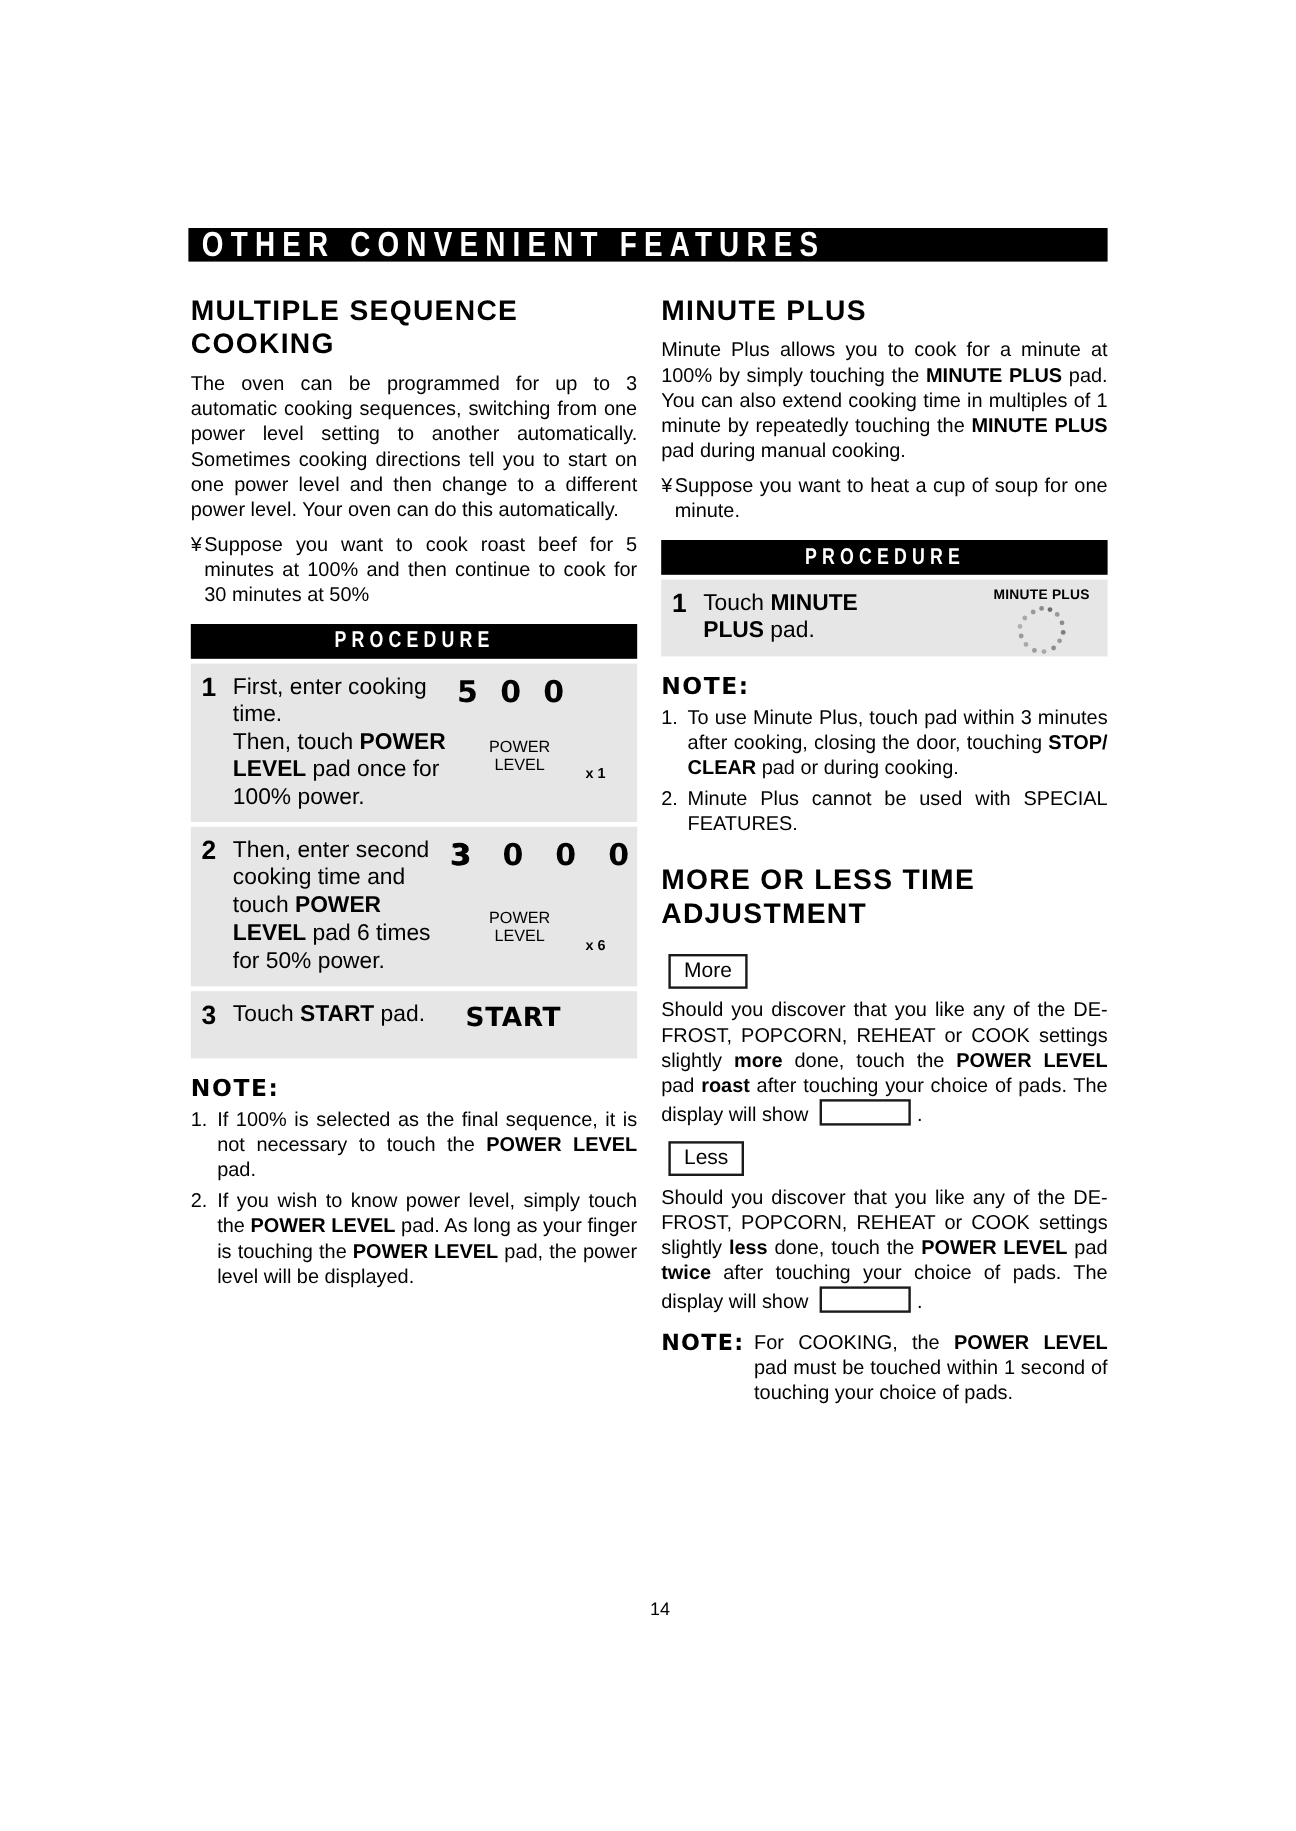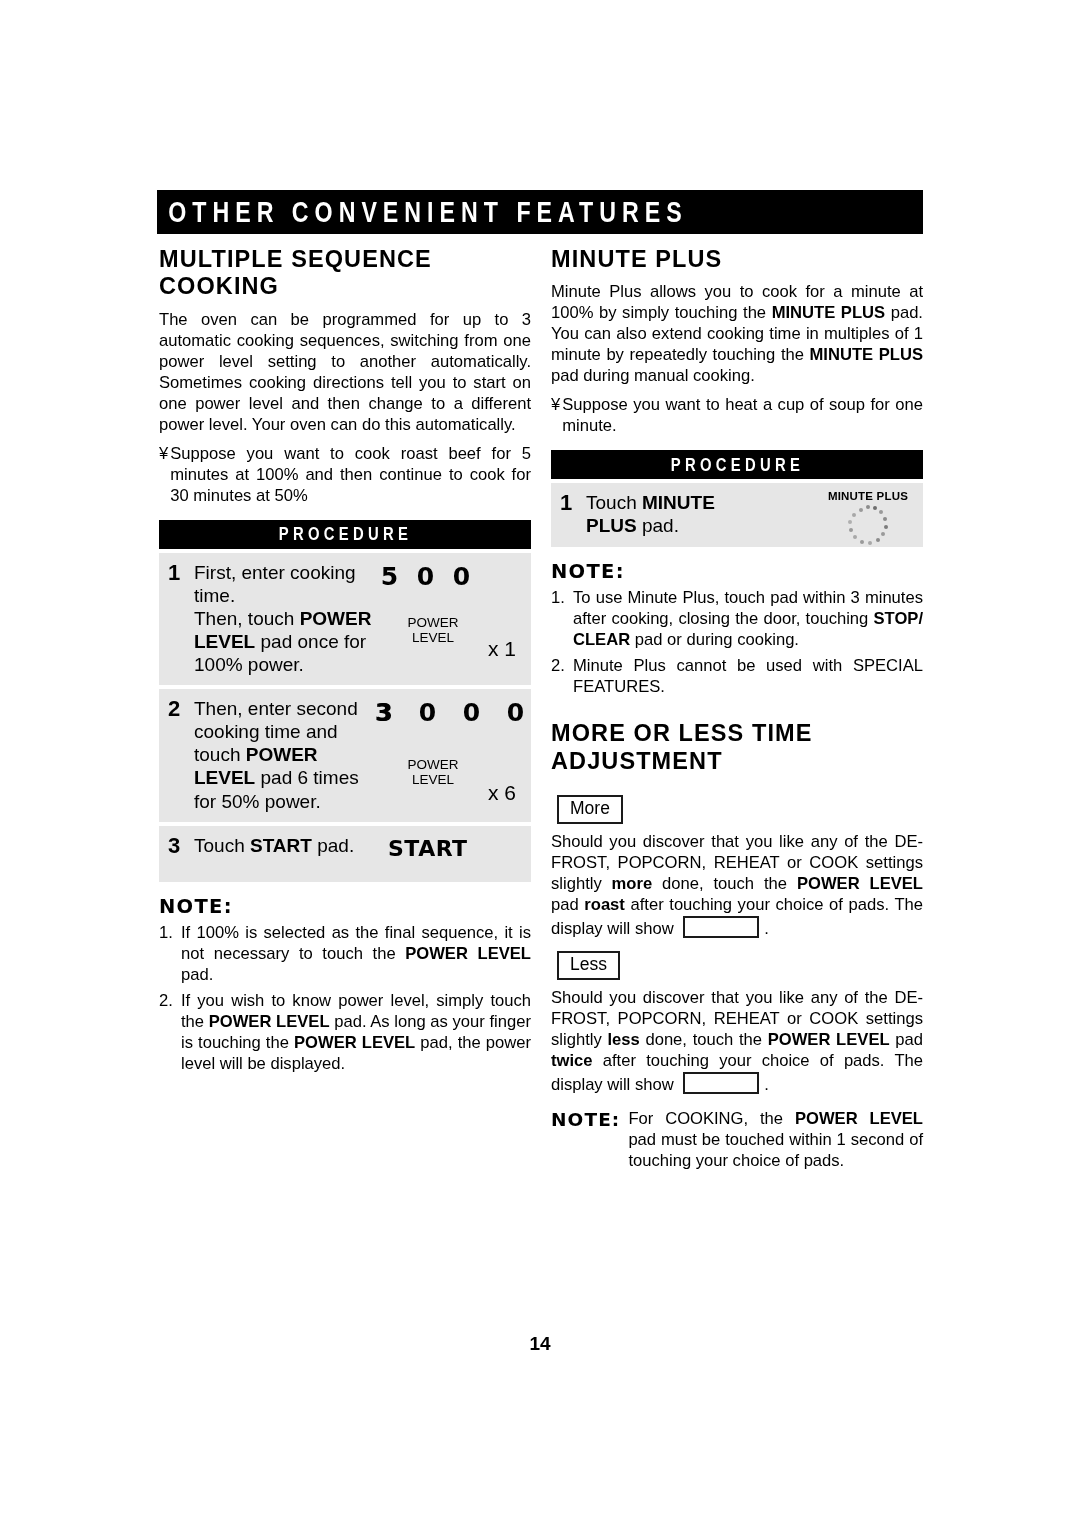--- a/index.html
+++ b/index.html
@@ -24,21 +24,21 @@
     width: 766px;
     height: 1526px;
   }
 
   
   .banner {
     position: absolute;
     left: 0;
     top: 190px;
     width: 766px;
-    height: 44px;
+    height: 28px;
     background: #000000;
     display: flex;
     align-items: center;
   }
   .banner-title {
     color: #ffffff;
     font-weight: bold;
     font-size: 29px;
     letter-spacing: 7.5px;
     padding-left: 14px;
@@ -160,22 +160,22 @@
   }
 
   .pad-label {
     position: absolute;
     font-size: 13.5px;
     line-height: 1.12;
     text-align: center;
   }
   .pad-x {
     position: absolute;
-    font-size: 21px;
-    font-weight: normal;
+    font-size: 12px;
+    font-weight: bold;
   }
   .start-pad {
     font-size: 22px;
     font-weight: bold;
     letter-spacing: 0.5px;
     padding-top: 4px;
     padding-left: 16px;
     font-family: "DejaVu Sans", sans-serif;
   }
 
@@ -268,26 +268,26 @@
   }
   .note-inline .bdy {
     flex: 1 1 auto;
     text-align: justify;
     text-justify: inter-word;
   }
 
   
   .page-number {
     position: absolute;
-    left: 0;
+    left: 10px;
     top: 1333px;
     width: 766px;
     text-align: center;
-    font-size: 19px;
-    font-weight: bold;
+    font-size: 15px;
+    font-weight: normal;
   }
 
   b, strong { font-weight: bold; }
 </style>
 </head>
 <body>
 
 <div class="page">
 
   <div class="banner">

